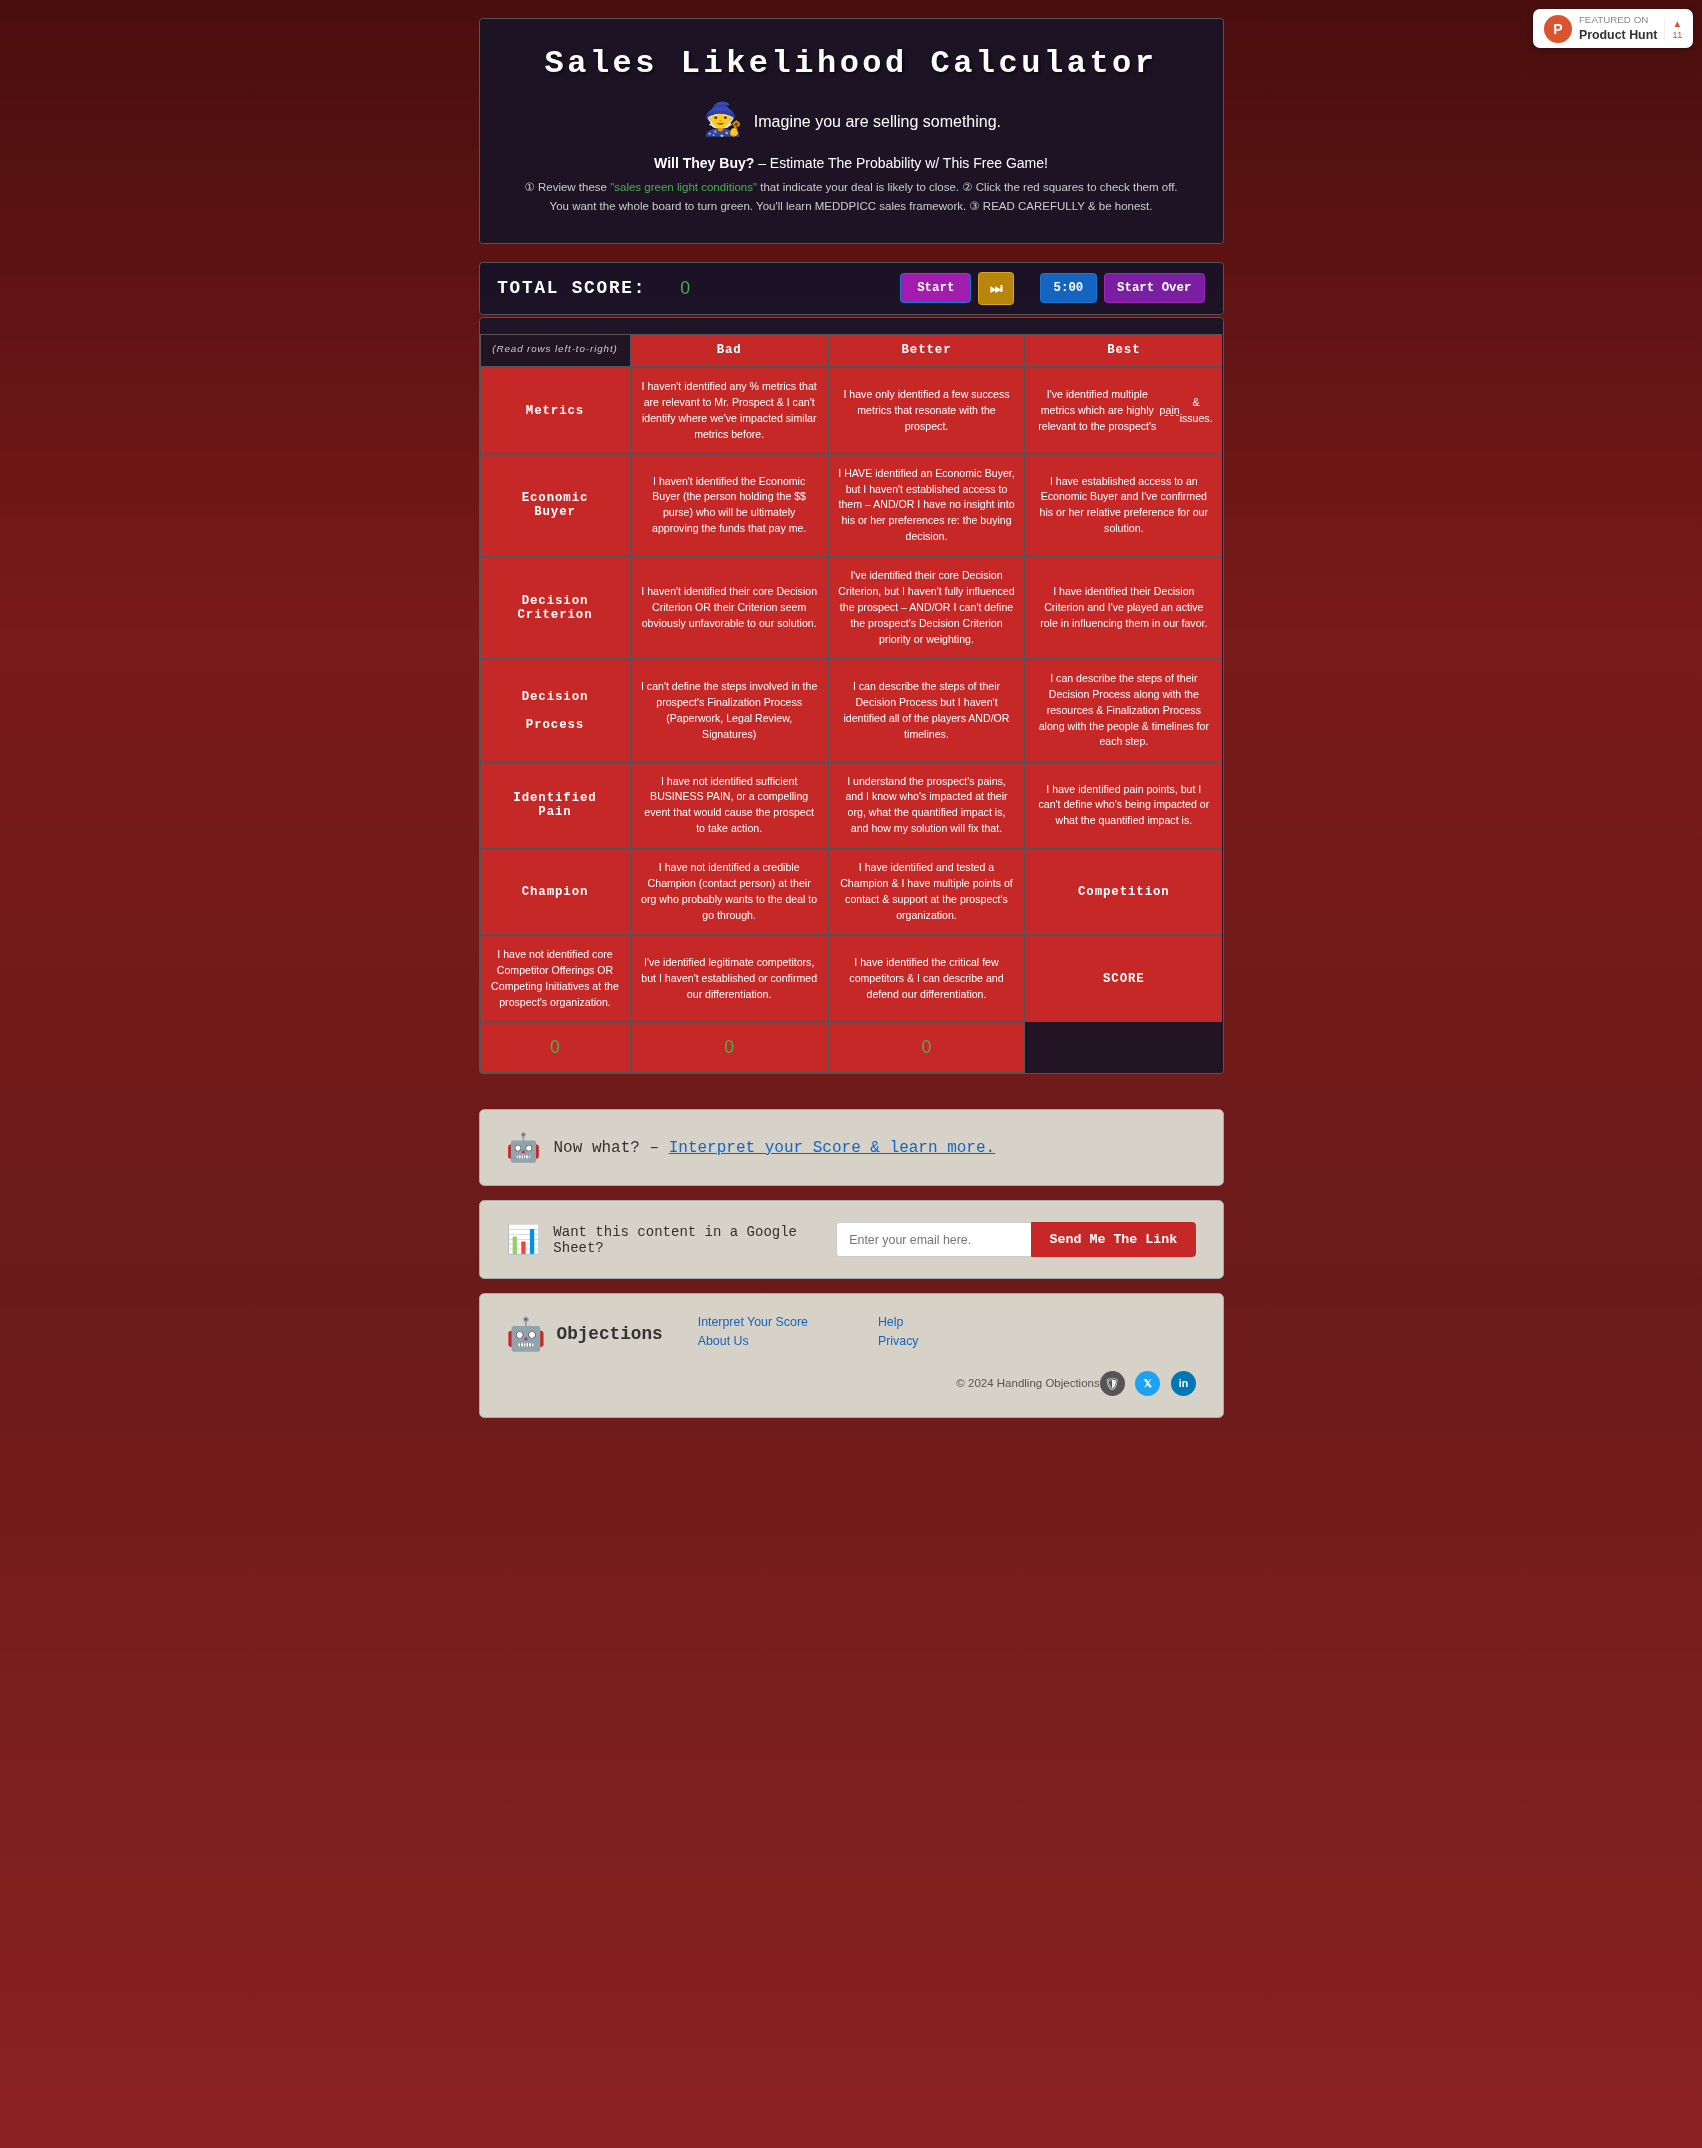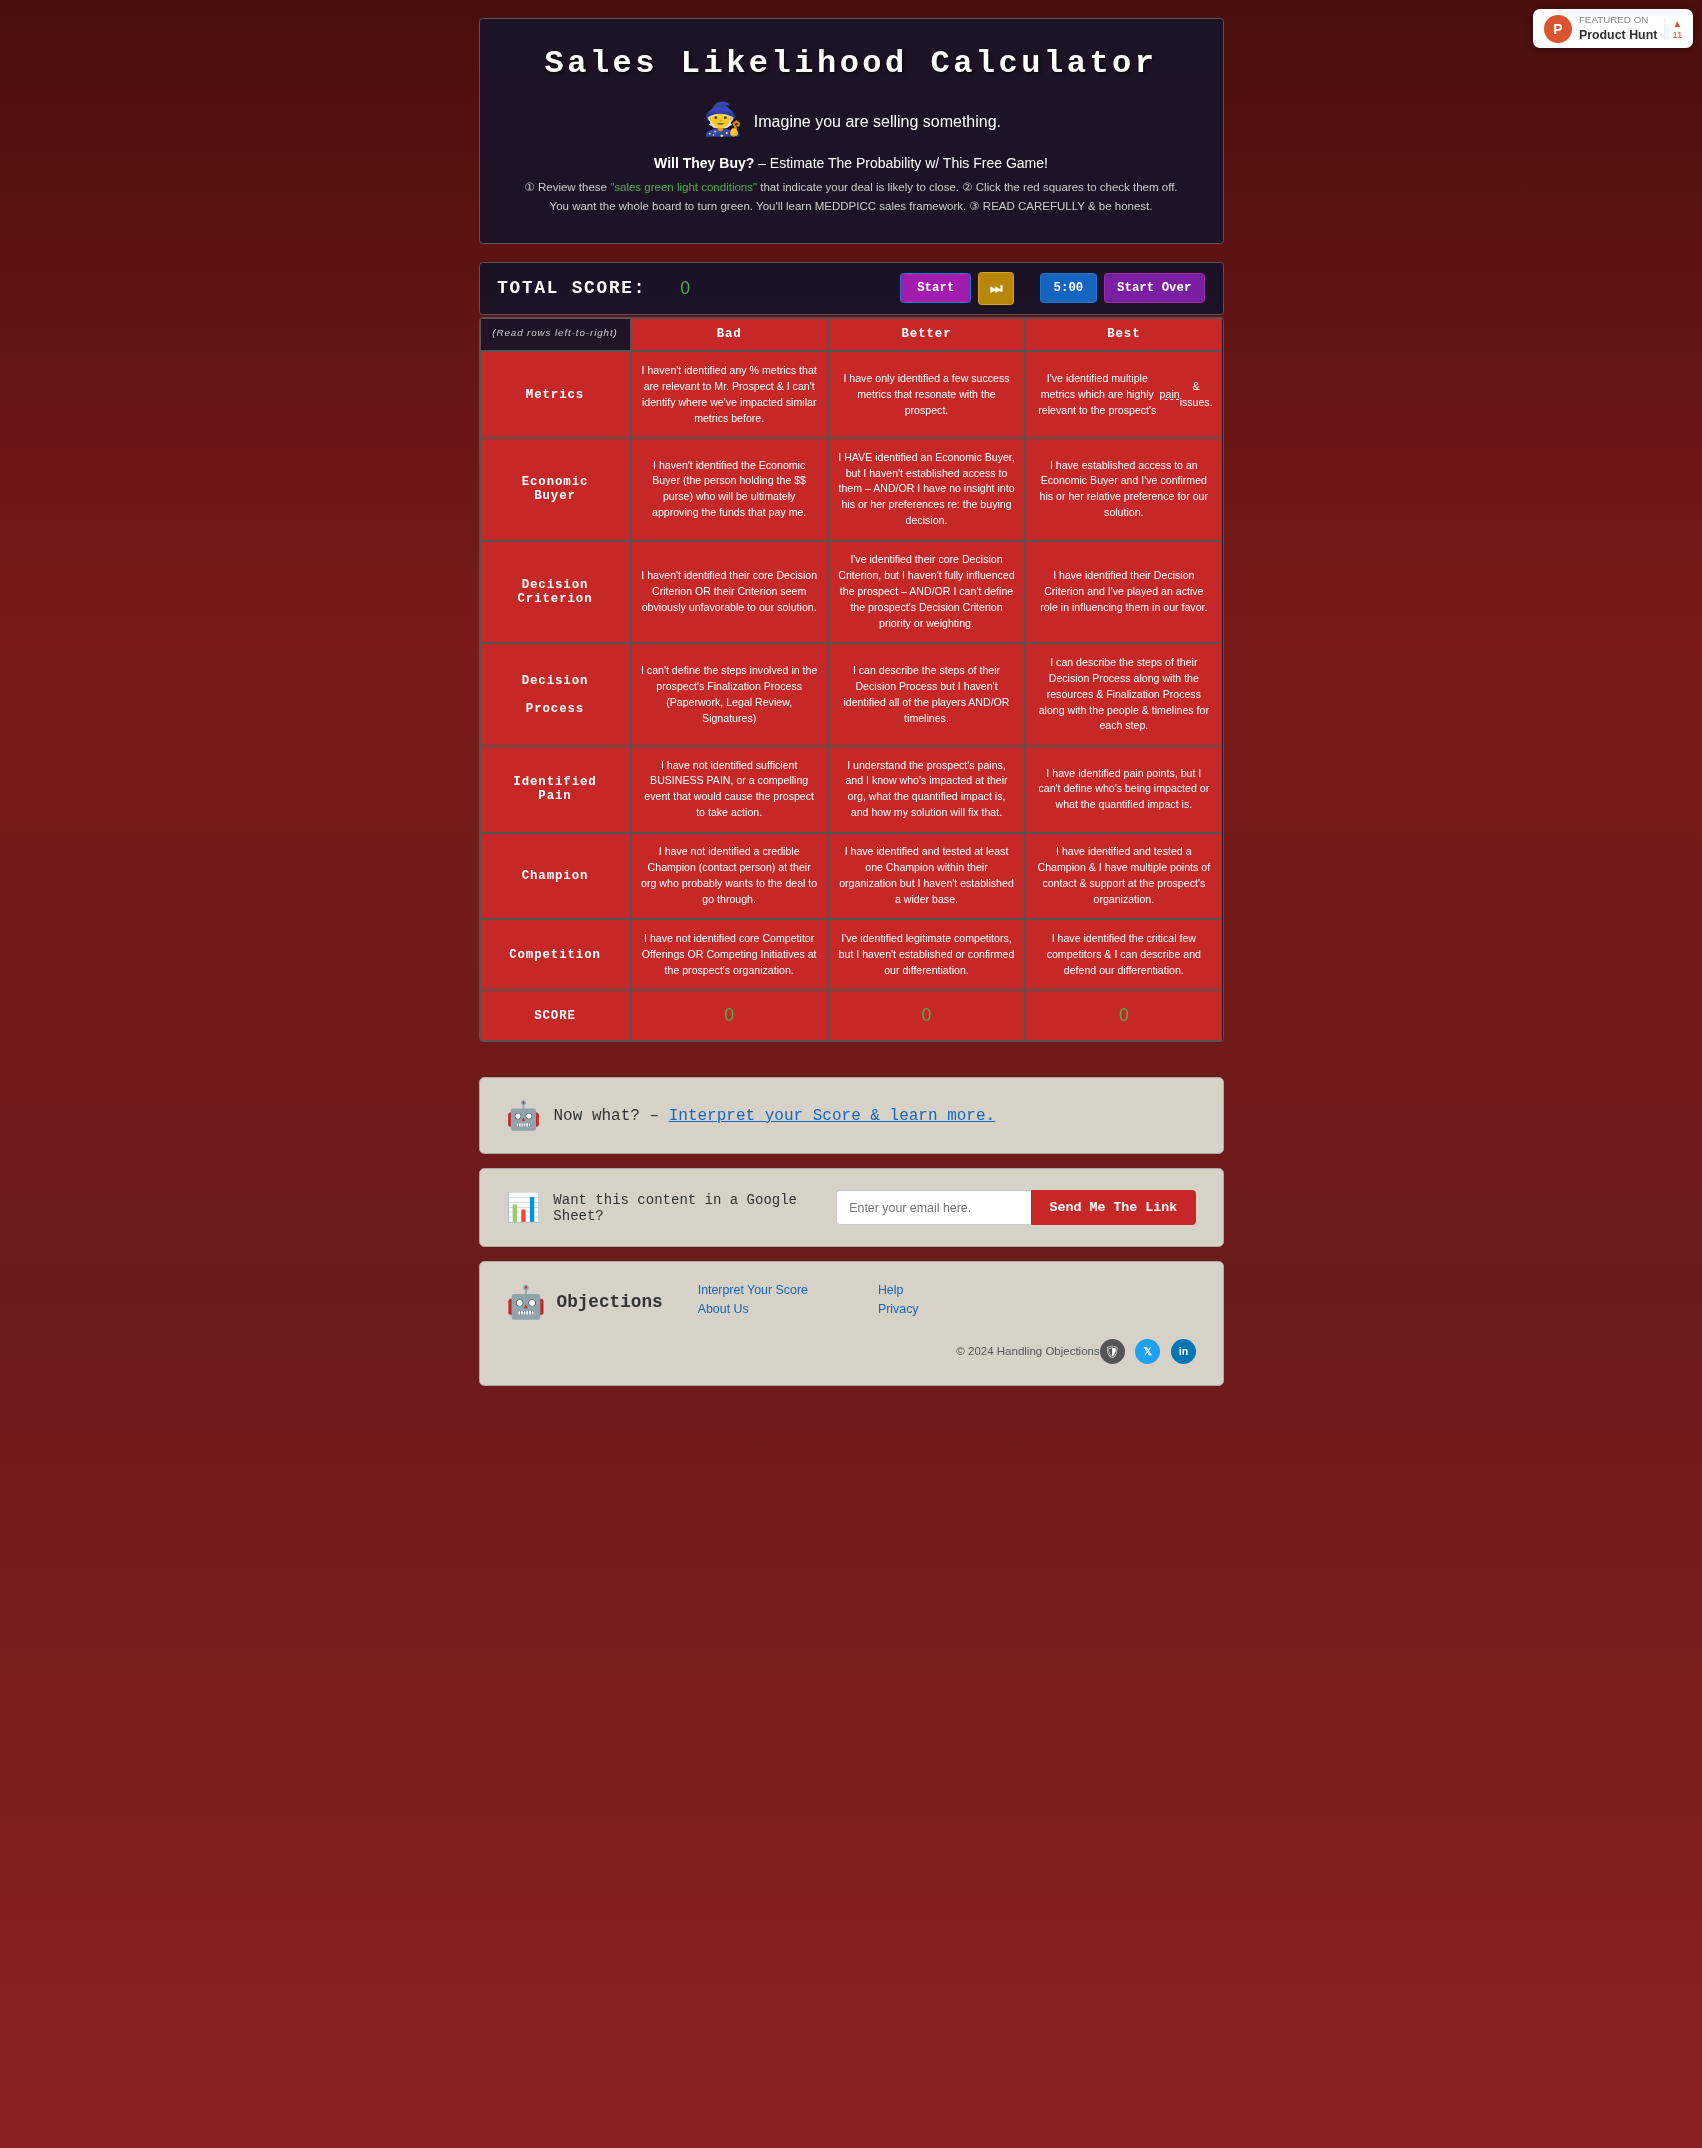--- a/index.html
+++ b/index.html
@@ -221,20 +221,21 @@
     .col-header {
       background: #c62828;
       color: #fff;
       font-family: 'Courier New', monospace;
       font-size: 12.4px;
       font-weight: bold;
       text-align: center;
       padding: 8.9px 7px;
       border: 0.9px solid #555;
       letter-spacing: 0.9px;
+      margin-top: 16px;
     }
     .col-header.direction {
       background: transparent;
       color: #ccc;
       font-size: 9.8px;
       font-style: italic;
       font-family: Arial, sans-serif;
       font-weight: normal;
     }
 
@@ -506,21 +507,20 @@
       <div class="data-cell clickable">I can describe the steps of their Decision Process but I haven't identified all of the players AND/OR timelines.</div>
       <div class="data-cell clickable">I can describe the steps of their Decision Process along with the resources &amp; Finalization Process along with the people &amp; timelines for each step.</div>
 
       <div class="row-label">Identified<br>Pain</div>
       <div class="data-cell clickable">I have not identified sufficient BUSINESS PAIN, or a compelling event that would cause the prospect to take action.</div>
       <div class="data-cell clickable">I understand the prospect's pains, and I know who's impacted at their org, what the quantified impact is, and how my solution will fix that.</div>
       <div class="data-cell clickable">I have identified pain points, but I can't define who's being impacted or what the quantified impact is.</div>
 
       <div class="row-label">Champion</div>
       <div class="data-cell clickable">I have not identified a credible Champion (contact person) at their org who probably wants to the deal to go through.</div>
-      <div class="data-cell clickable">I have identified and tested at least one Champion within their organization but I haven't established a wider base.</div>
       <div class="data-cell clickable">I have identified and tested a Champion &amp; I have multiple points of contact &amp; support at the prospect's organization.</div>
 
       <div class="row-label">Competition</div>
       <div class="data-cell clickable">I have not identified core Competitor Offerings OR Competing Initiatives at the prospect's organization.</div>
       <div class="data-cell clickable">I've identified legitimate competitors, but I haven't established or confirmed our differentiation.</div>
       <div class="data-cell clickable">I have identified the critical few competitors &amp; I can describe and defend our differentiation.</div>
 
       <div class="score-row-label">SCORE</div>
       <div class="score-cell">
         <span>0</span>

